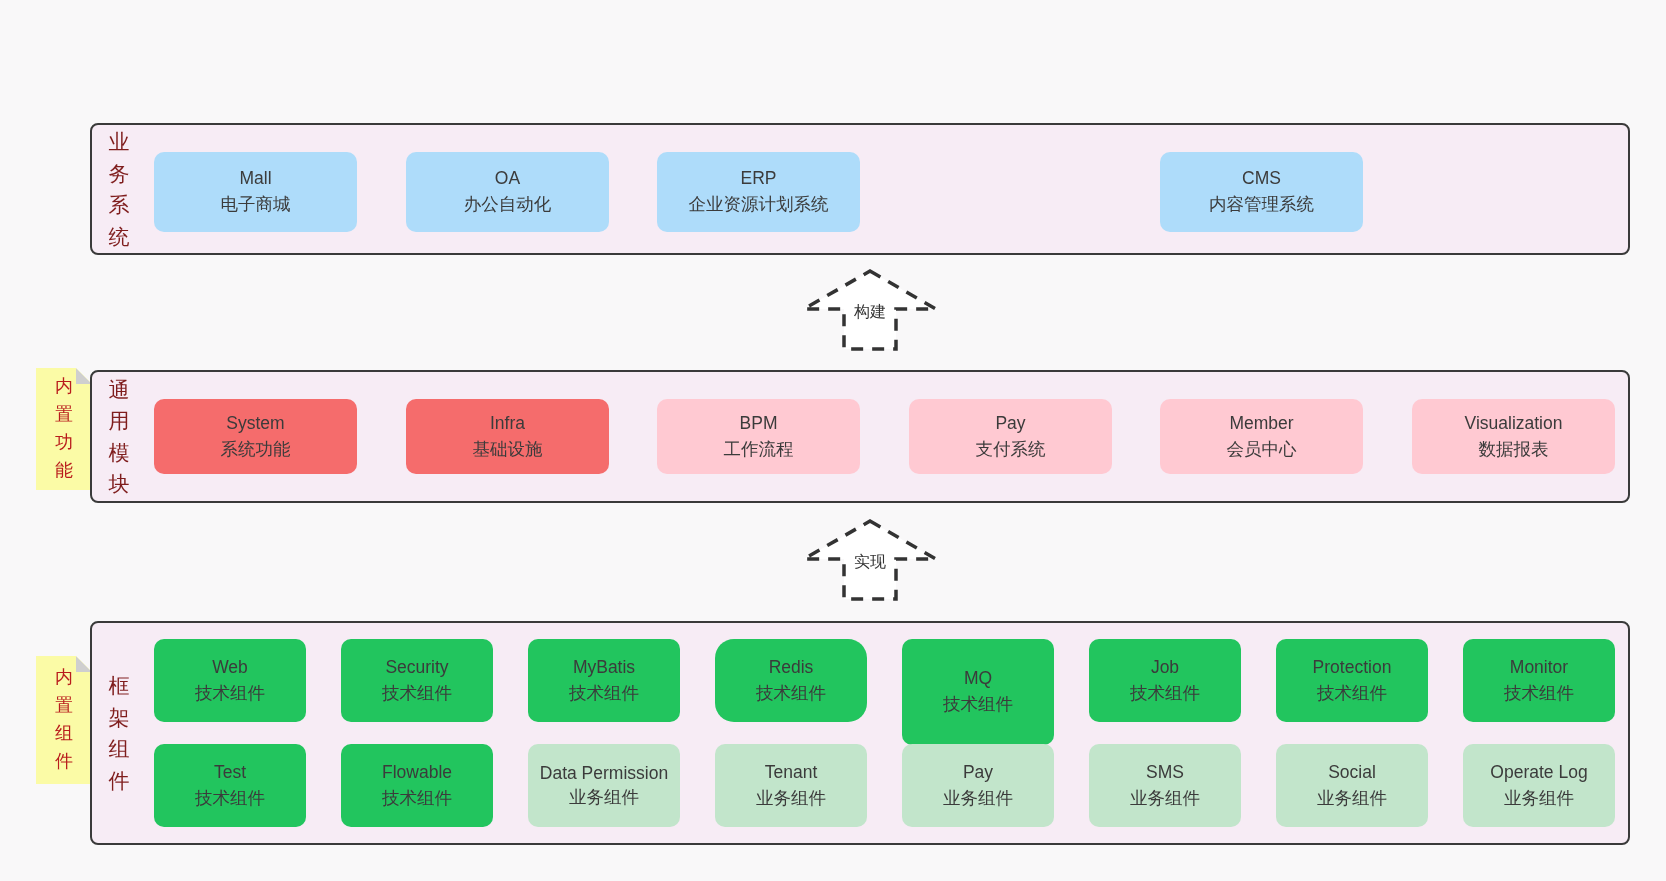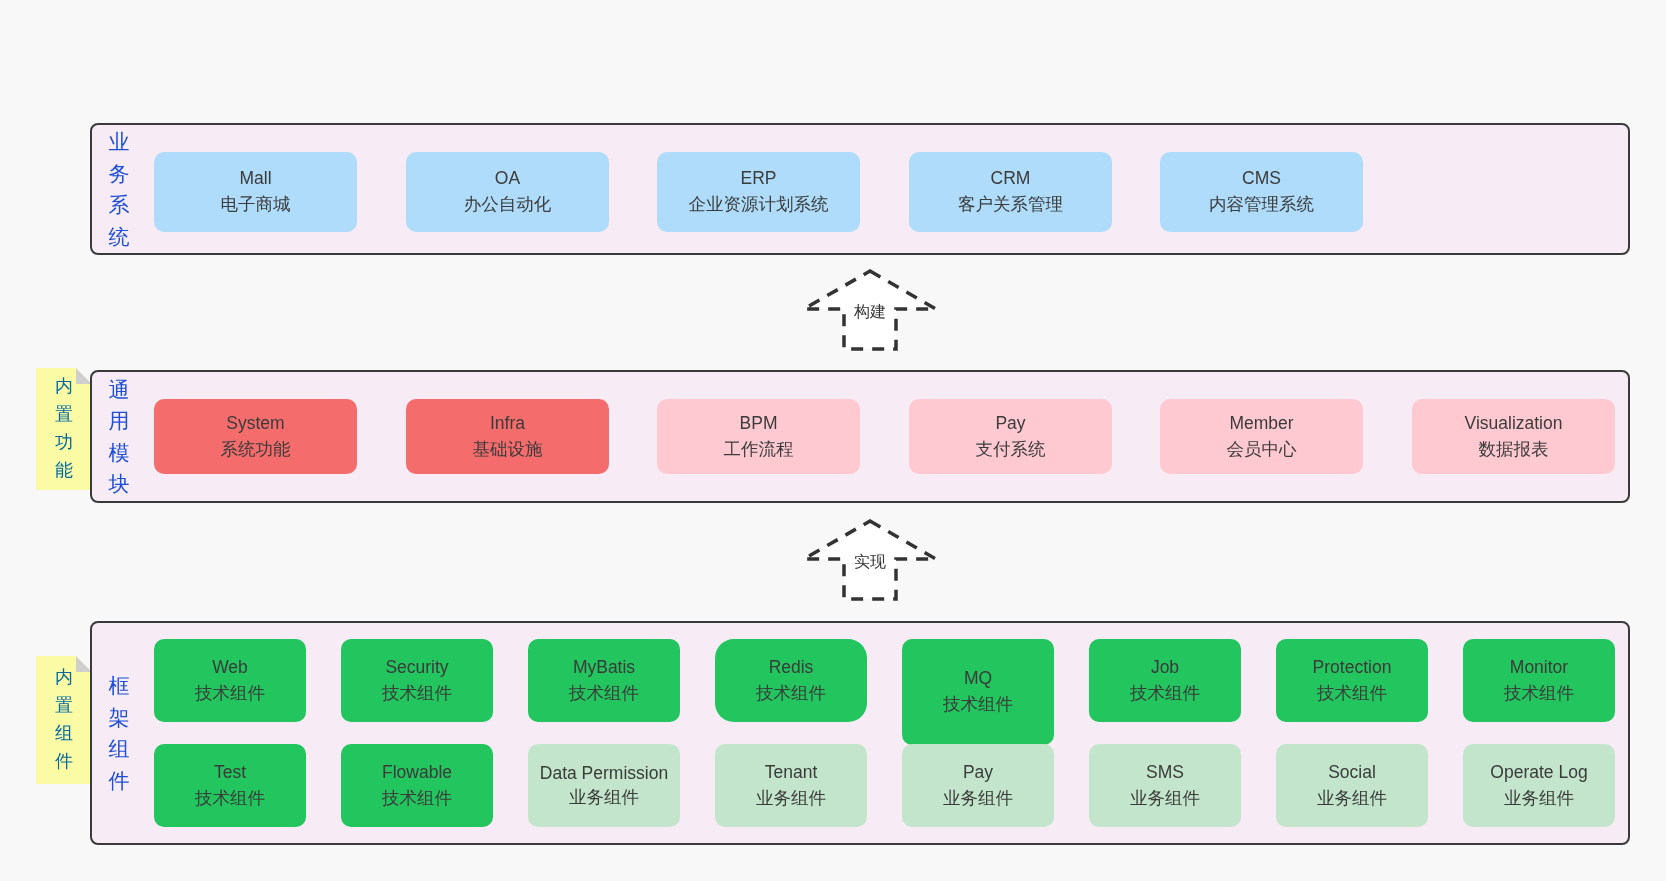--- a/index.html
+++ b/index.html
@@ -1,31 +1,31 @@
 <!DOCTYPE html>
 <html><head>
 <meta charset="utf-8">
 <style>
   html,body{margin:0;padding:0;background:#f9f8f9;}
   body{font-family:"Liberation Sans","DejaVu Sans",sans-serif;color:#3b3b3b;}
   .canvas{position:relative;width:1666px;height:881px;background:#f9f8f9;overflow:hidden;}
   .panel{position:absolute;background:#f7ecf5;border:2px solid #3a3a3a;border-radius:8px;box-sizing:border-box;}
   .vlabel{position:absolute;left:12px;top:50%;transform:translateY(-50%);width:30px;
-          font-size:21px;line-height:1.5;text-align:center;word-break:break-all;color:#1d4ed8;}
+          font-size:21px;line-height:1.5;text-align:center;word-break:break-all;color:#7f1d1d;}
   .box{position:absolute;border-radius:10px;display:flex;flex-direction:column;align-items:center;
        justify-content:center;text-align:center;font-size:17.5px;line-height:1.48;box-sizing:border-box;padding:4px 6px;}
   .box .nm,.box .ds{display:block;}
   .b-blue{background:#aedcfa;}
   .b-red{background:#f56c6c;}
   .b-pink{background:#ffc9d2;text-align:right;}
   .b-green{background:#22c55e;}
   .b-lgreen{background:#c2e5cb;}
   .note{position:absolute;background:#fbfba6;display:flex;align-items:center;justify-content:center;
         clip-path:polygon(0 0,calc(100% - 16px) 0,100% 16px,100% 100%,0 100%);}
-  .note .ntext{width:22px;font-size:18px;line-height:1.55;text-align:center;word-break:break-all;color:#0369a1;}
+  .note .ntext{width:22px;font-size:18px;line-height:1.55;text-align:center;word-break:break-all;color:#b91c1c;}
   .note .fold{position:absolute;top:0;right:0;width:16px;height:16px;background:#cfcfcf;
         clip-path:polygon(0 0,100% 100%,0 100%);}
   .arrow{position:absolute;width:140px;height:84px;}
   .arrow svg{display:block;}
   .arrow .alabel{position:absolute;left:50%;top:34px;transform:translateX(-50%);
         background:#ffffff;padding:0 3px;font-size:16px;color:#333;white-space:nowrap;}
 </style>
 </head>
 <body>
 
@@ -37,24 +37,20 @@
       <span class="nm">OA</span>
       <span class="ds">办公自动化</span>
     </div>
     <div class="box b-blue" style="left:62px;top:27px;width:203px;height:80px;">
       <span class="nm">Mall</span>
       <span class="ds">电子商城</span>
     </div>
     <div class="box b-blue" style="left:565px;top:27px;width:203px;height:80px;">
       <span class="nm">ERP</span>
       <span class="ds">企业资源计划系统</span>
-    </div>
-    <div class="box b-blue" style="left:817px;top:27px;width:203px;height:80px;">
-      <span class="nm">CRM</span>
-      <span class="ds">客户关系管理</span>
     </div>
     <div class="box b-blue" style="left:1068px;top:27px;width:203px;height:80px;">
       <span class="nm">CMS</span>
       <span class="ds">内容管理系统</span>
     </div>
   </div>
 
   <div class="arrow" style="left:800px;top:268px;">
     <svg viewBox="0 0 140 84" width="140" height="84">
       <path d="M70 3 L136 41 L96 41 L96 81 L44 81 L44 41 L4 41 Z" fill="#ffffff" stroke="#333333" stroke-width="3.5" stroke-dasharray="12 9"></path>

